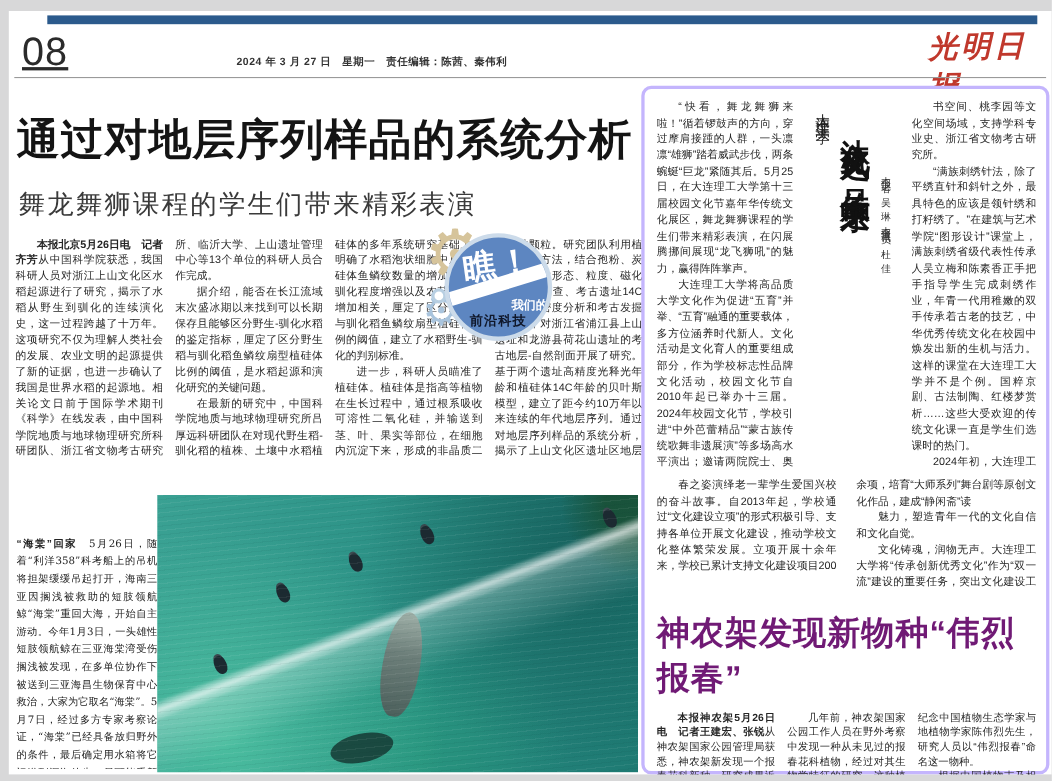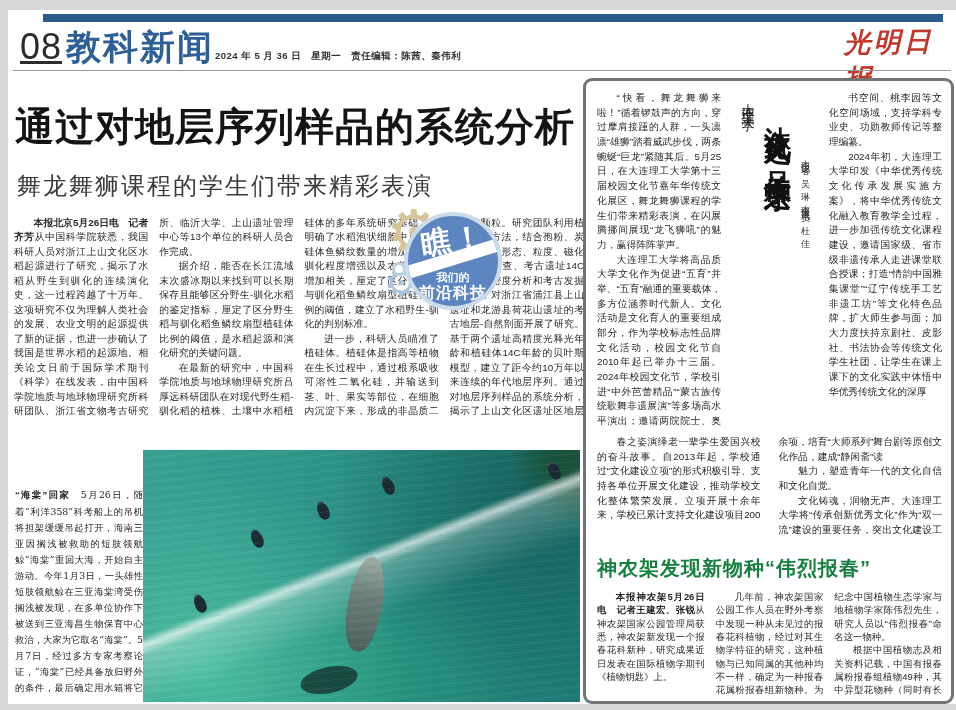--- a/index.html
+++ b/index.html
@@ -23,22 +23,22 @@
 
   
   .badge { position:absolute; left:382px; top:196px; width:118px; height:118px; }
   .gear { position:absolute; font-size:62px; line-height:1; }
   .gear-tan { left:-4px; top:-4px; color:#d6c49b; }
   .gear-blue { left:-6px; top:58px; font-size:38px; color:#a9c4dd; }
   .ring-dot { position:absolute; left:2px; top:56px; width:14px; height:14px; border:3px solid #b8cfe2; border-radius:50%; background:#fff; }
   .badge-circle { position:absolute; left:14px; top:6px; width:98px; height:98px; border-radius:50%; background:#5d86c1; border:4px solid #ccdbea; overflow:hidden; }
   .badge-swoosh { position:absolute; left:-25%; top:40%; width:150%; height:13px; background:#ffffff; transform:rotate(-17deg); }
   .badge-word { position:absolute; left:0; top:4px; width:100%; text-align:center; font-size:30px; font-weight:900; color:#fff; transform:rotate(-8deg); letter-spacing:2px; }
-  .badge-sub1 { position:absolute; left:0; top:54px; width:100%; text-align:center; font-size:11px; font-weight:700; color:#fff; }
-  .badge-sub2 { position:absolute; left:0; top:67px; width:100%; text-align:center; font-size:16px; font-weight:900; color:#ffffff; letter-spacing:1px; }
+  .badge-sub1 { position:absolute; left:0; top:54px; width:100%; text-align:right; font-size:11px; font-weight:700; color:#fff; }
+  .badge-sub2 { position:absolute; left:0; top:67px; width:100%; text-align:center; font-size:12px; font-weight:900; color:#0f172a; letter-spacing:1px; }
 
   
   .photo { position:absolute; left:135px; top:440px; width:437px; height:252px; overflow:hidden;
     background:
       radial-gradient(circle at 100% 2%, rgba(25,75,45,.75) 0 6%, rgba(25,75,45,0) 14%),
       radial-gradient(circle at 88% 20%, rgba(8,60,62,.45), rgba(8,60,62,0) 45%),
       radial-gradient(circle at 15% 88%, rgba(95,220,175,.55), rgba(95,220,175,0) 45%),
       radial-gradient(circle at 55% 95%, rgba(40,160,125,.5), rgba(40,160,125,0) 40%),
       linear-gradient(105deg, #3aa193 0%, #2f9589 35%, #27897f 60%, #1e7a73 100%); }
   .ripples { position:absolute; inset:0; background:repeating-linear-gradient(174deg, rgba(255,255,255,.06) 0 1px, rgba(0,0,0,0) 1px 4px, rgba(0,40,40,.05) 4px 5px, rgba(0,0,0,0) 5px 8px); }
@@ -46,45 +46,44 @@
   .net-under { position:absolute; left:-8%; top:46%; width:120%; height:52px; background:linear-gradient(rgba(255,255,255,.28), rgba(255,255,255,0)); transform:rotate(-21deg); filter:blur(2px); }
   .diver { position:absolute; width:11px; height:17px; background:#1c2a31; border-radius:45%; transform:rotate(-24deg); box-shadow:0 -3px 0 -1px #3c4a50; }
   .whale { position:absolute; left:47%; top:42%; width:34px; height:96px; background:linear-gradient(#9fb0a8, #6d7f7a 40%, #4c605c); border-radius:50% 50% 45% 45%; transform:rotate(10deg); }
   .whale-blob { position:absolute; left:36%; top:86%; width:58px; height:26px; background:#14332e; border-radius:50%; transform:rotate(-12deg); opacity:.8; }
 
   
   .caption { position:absolute; left:7px; top:477px; width:128px; height:212px; font-family:"DejaVu Serif", serif; font-size:9.3px; line-height:1.72; color:#222; text-align:justify; overflow:hidden; }
   .caption .cap-lead { font-weight:700; font-family:"Liberation Sans", sans-serif; }
 
   
-  .redbox { position:absolute; left:575px; top:68px; width:371px; height:626px; border:3px solid #737373; border-radius:9px; background:#fff; padding:10px 9px 6px 11px; }
+  .redbox { position:absolute; left:575px; top:68px; width:371px; height:626px; border:3px solid #c4b5fd; border-radius:9px; background:#fff; padding:10px 9px 6px 11px; }
   .dut-top { display:flex; height:338px; overflow:hidden; }
   .dut-left { width:127px; font-size:9.8px; line-height:1.5; text-align:justify; color:#262626; overflow:hidden; }
   .dut-left p, .dut-right p, .dut-bottom p, .snj-body p { text-indent:2em; margin:0; }
   .dut-center { width:110px; display:flex; justify-content:center; }
   .v { writing-mode:vertical-rl; text-orientation:upright; }
   .dut-kicker { font-size:13px; color:#222; letter-spacing:3px; margin-top:2px; font-weight:500; }
   .dut-title { font-size:27px; font-weight:900; color:#111; font-family:"Liberation Serif", serif; letter-spacing:3px; margin:14px 3px 0 3px; }
   .dut-byline { font-size:9px; color:#333; margin-top:62px; letter-spacing:2px; }
   .dut-right { width:116px; font-size:9.8px; line-height:1.5; text-align:justify; color:#262626; overflow:hidden; }
   .dut-bottom { margin-top:6px; height:108px; column-count:2; column-gap:18px; column-fill:auto; font-size:9.8px; line-height:1.5; text-align:justify; color:#262626; overflow:hidden; }
 
-  .snj-headline { margin-top:12px; font-size:20px; font-weight:900; color:#15803d; letter-spacing:1px; }
+  .snj-headline { margin-top:12px; font-size:30px; font-weight:900; color:#701a75; letter-spacing:1px; }
   .snj-body { margin-top:8px; height:118px; column-count:3; column-gap:11px; column-fill:auto; font-size:9.4px; line-height:1.42; text-align:justify; color:#262626; overflow:hidden; }
   .snj-body b, .caption b, .dut-left b { font-weight:700; }
 </style>
 </head>
 <body>
 
 <div class="paper">
 
   <div class="topbar"></div>
   <div class="pagenum">08</div>
-  <div class="section-title">教科新闻</div>
-  <div class="dateline">2024 年 5 月 36 日　星期一　责任编辑：陈茜、秦伟利</div>
+  <div class="dateline">2024 年 3 月 27 日　星期一　责任编辑：陈茜、秦伟利</div>
   <div class="masthead">光明日报</div>
   <div class="head-rule"></div>
 
   <div class="headline">通过对地层序列样品的系统分析</div>
   <div class="subheadline">舞龙舞狮课程的学生们带来精彩表演</div>
   <div class="main-body">
     <p><b>本报北京5月26日电　记者齐芳</b><span>从中国科学院获悉，我国科研人员对浙江上山文化区水稻起源进行了研究，揭示了水稻从野生到驯化的连续演化史，这一过程跨越了十万年。这项研究不仅为理解人类社会的发展、农业文明的起源提供了新的证据，也进一步确认了我国是世界水稻的起源地。相关论文日前于国际学术期刊《科学》在线发表，由中国科学院地质与地球物理研究所科研团队、浙江省文物考古研究所、临沂大学、上山遗址管理中心等13个单位的科研人员合作完成。</span></p>
     <p>据介绍，能否在长江流域末次盛冰期以来找到可以长期保存且能够区分野生-驯化水稻的鉴定指标，厘定了区分野生稻与驯化稻鱼鳞纹扇型植硅体比例的阈值，是水稻起源和演化研究的关键问题。</p>
     <p>在最新的研究中，中国科学院地质与地球物理研究所吕厚远科研团队在对现代野生稻-驯化稻的植株、土壤中水稻植硅体的多年系统研究基础上，明确了水稻泡状细胞中扇型植硅体鱼鳞纹数量的增加与水稻驯化程度增强以及农艺性状的增加相关，厘定了区分野生稻与驯化稻鱼鳞纹扇型植硅体比例的阈值，建立了水稻野生-驯化的判别标准。</p>
     <p>进一步，科研人员瞄准了植硅体。植硅体是指高等植物在生长过程中，通过根系吸收可溶性二氧化硅，并输送到茎、叶、果实等部位，在细胞内沉淀下来，形成的非晶质二氧化硅颗粒。研究团队利用植硅体分析方法，结合孢粉、炭屑、土壤微形态、粒度、磁化率、地貌调查、考古遗址14C人口概率密度分析和考古发掘等手段，对浙江省浦江县上山遗址和龙游县荷花山遗址的考古地层-自然剖面开展了研究。基于两个遗址高精度光释光年龄和植硅体14C年龄的贝叶斯模型，建立了距今约10万年以来连续的年代地层序列。通过对地层序列样品的系统分析，揭示了上山文化区遗址区地层中水稻从野生到驯化的连续轨迹及其与人类活动、气候环境变化的关系。</p>
@@ -128,21 +127,22 @@
         <p>“快看，舞龙舞狮来啦！”循着锣鼓声的方向，穿过摩肩接踵的人群，一头凛凛“雄狮”踏着威武步伐，两条蜿蜒“巨龙”紧随其后。5月25日，在大连理工大学第十三届校园文化节嘉年华传统文化展区，舞龙舞狮课程的学生们带来精彩表演，在闪展腾挪间展现“龙飞狮吼”的魅力，赢得阵阵掌声。</p>
         <p>大连理工大学将高品质大学文化作为促进“五育”并举、“五育”融通的重要载体，多方位涵养时代新人。文化活动是文化育人的重要组成部分，作为学校标志性品牌文化活动，校园文化节自2010年起已举办十三届。2024年校园文化节，学校引进“中外芭蕾精品”“蒙古族传统歌舞非遗展演”等多场高水平演出；邀请两院院士、奥运健儿、国乐名家为师生带来多场讲座报告；开展成长奇妙夜、古诗词音乐导赏会、海边读书沙龙、文化嘉年华等丰富多彩的文化活动百余场，师生校友齐聚一堂，共沐文化之风，共品传承之乐。</p>
 
       </div>
       <div class="dut-center">
         <div class="v dut-kicker">大连理工大学：</div>
         <div class="v dut-title">沐文化之风　品传承之乐</div>
         <div class="v dut-byline">本报记者　吴　琳　本报通讯员　杜　佳</div>
       </div>
       <div class="dut-right">
-        <p>书空间、桃李园等文化空间场域，支持学科专业史、功勋教师传记等整理编纂。</p>
+        <p>书空间、桃李园等文化空间场域，支持学科专业史、浙江省文物考古研究所。</p>
+        <p>“满族刺绣针法，除了平绣直针和斜针之外，最具特色的应该是领针绣和打籽绣了。”在建筑与艺术学院“图形设计”课堂上，满族刺绣省级代表性传承人吴立梅和陈素香正手把手指导学生完成刺绣作业，年青一代用稚嫩的双手传承着古老的技艺，中华优秀传统文化在校园中焕发出新的生机与活力。这样的课堂在大连理工大学并不是个例。国粹京剧、古法制陶、红楼梦赏析……这些大受欢迎的传统文化课一直是学生们选课时的热门。</p>
         <p>2024年初，大连理工大学印发《中华优秀传统文化传承发展实施方案》，将中华优秀传统文化融入教育教学全过程，进一步加强传统文化课程建设，邀请国家级、省市级非遗传承人走进课堂联合授课；打造“情韵中国雅集课堂”“辽宁传统手工艺非遗工坊”等文化特色品牌，扩大师生参与面；加大力度扶持京剧社、皮影社、书法协会等传统文化学生社团，让学生在课上课下的文化实践中体悟中华优秀传统文化的深厚</p>
       </div>
     </div>
 
     <div class="dut-bottom">
       <p>春之姿演绎老一辈学生爱国兴校的奋斗故事。自2013年起，学校通过“文化建设立项”的形式积极引导、支持各单位开展文化建设，推动学校文化整体繁荣发展。立项开展十余年来，学校已累计支持文化建设项目200余项，培育“大师系列”舞台剧等原创文化作品，建成“静闲斋”读</p>
       <p>魅力，塑造青年一代的文化自信和文化自觉。</p>
       <p>文化铸魂，润物无声。大连理工大学将“传承创新优秀文化”作为“双一流”建设的重要任务，突出文化建设工作的育人导向，将中华优秀传统文化与校园文化相结合，助力学校高质量发展。</p>
     </div>
 

